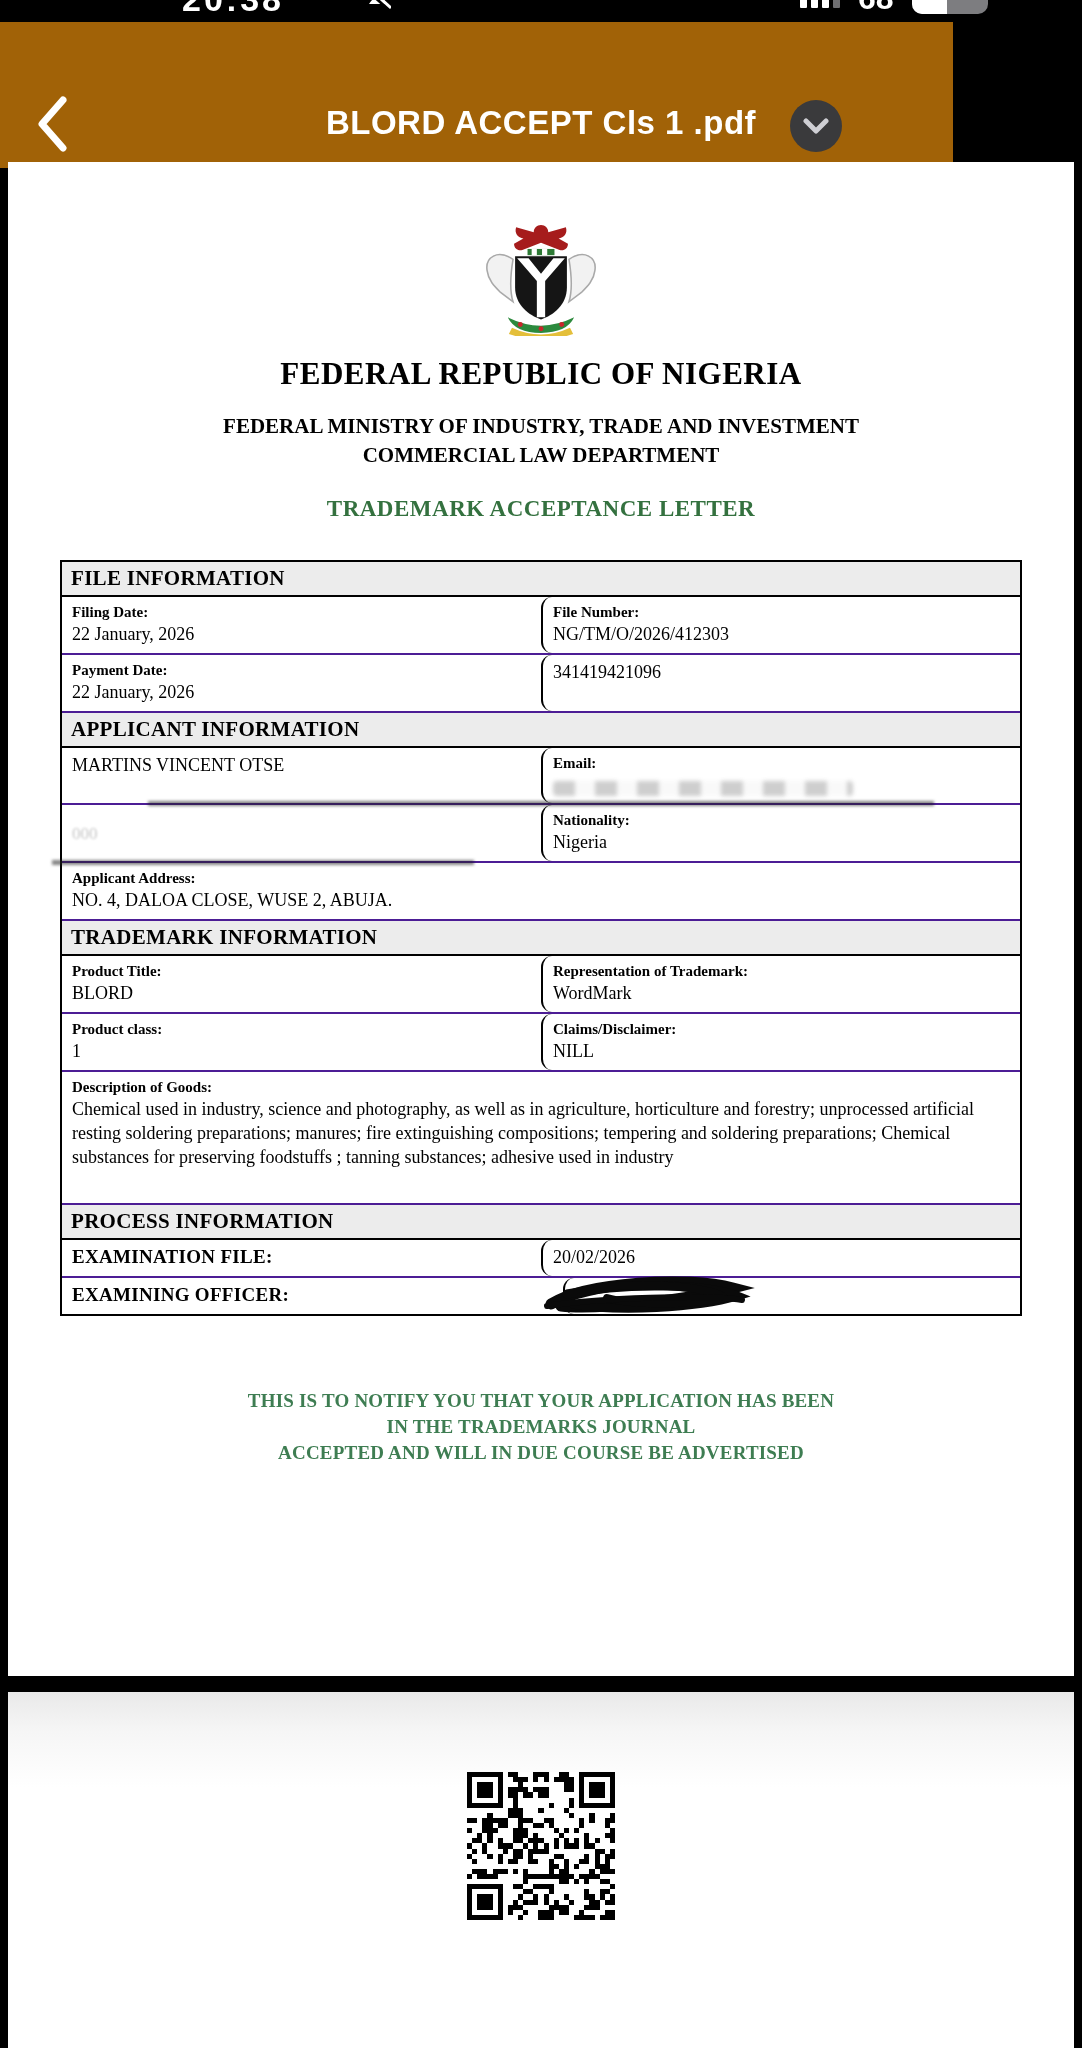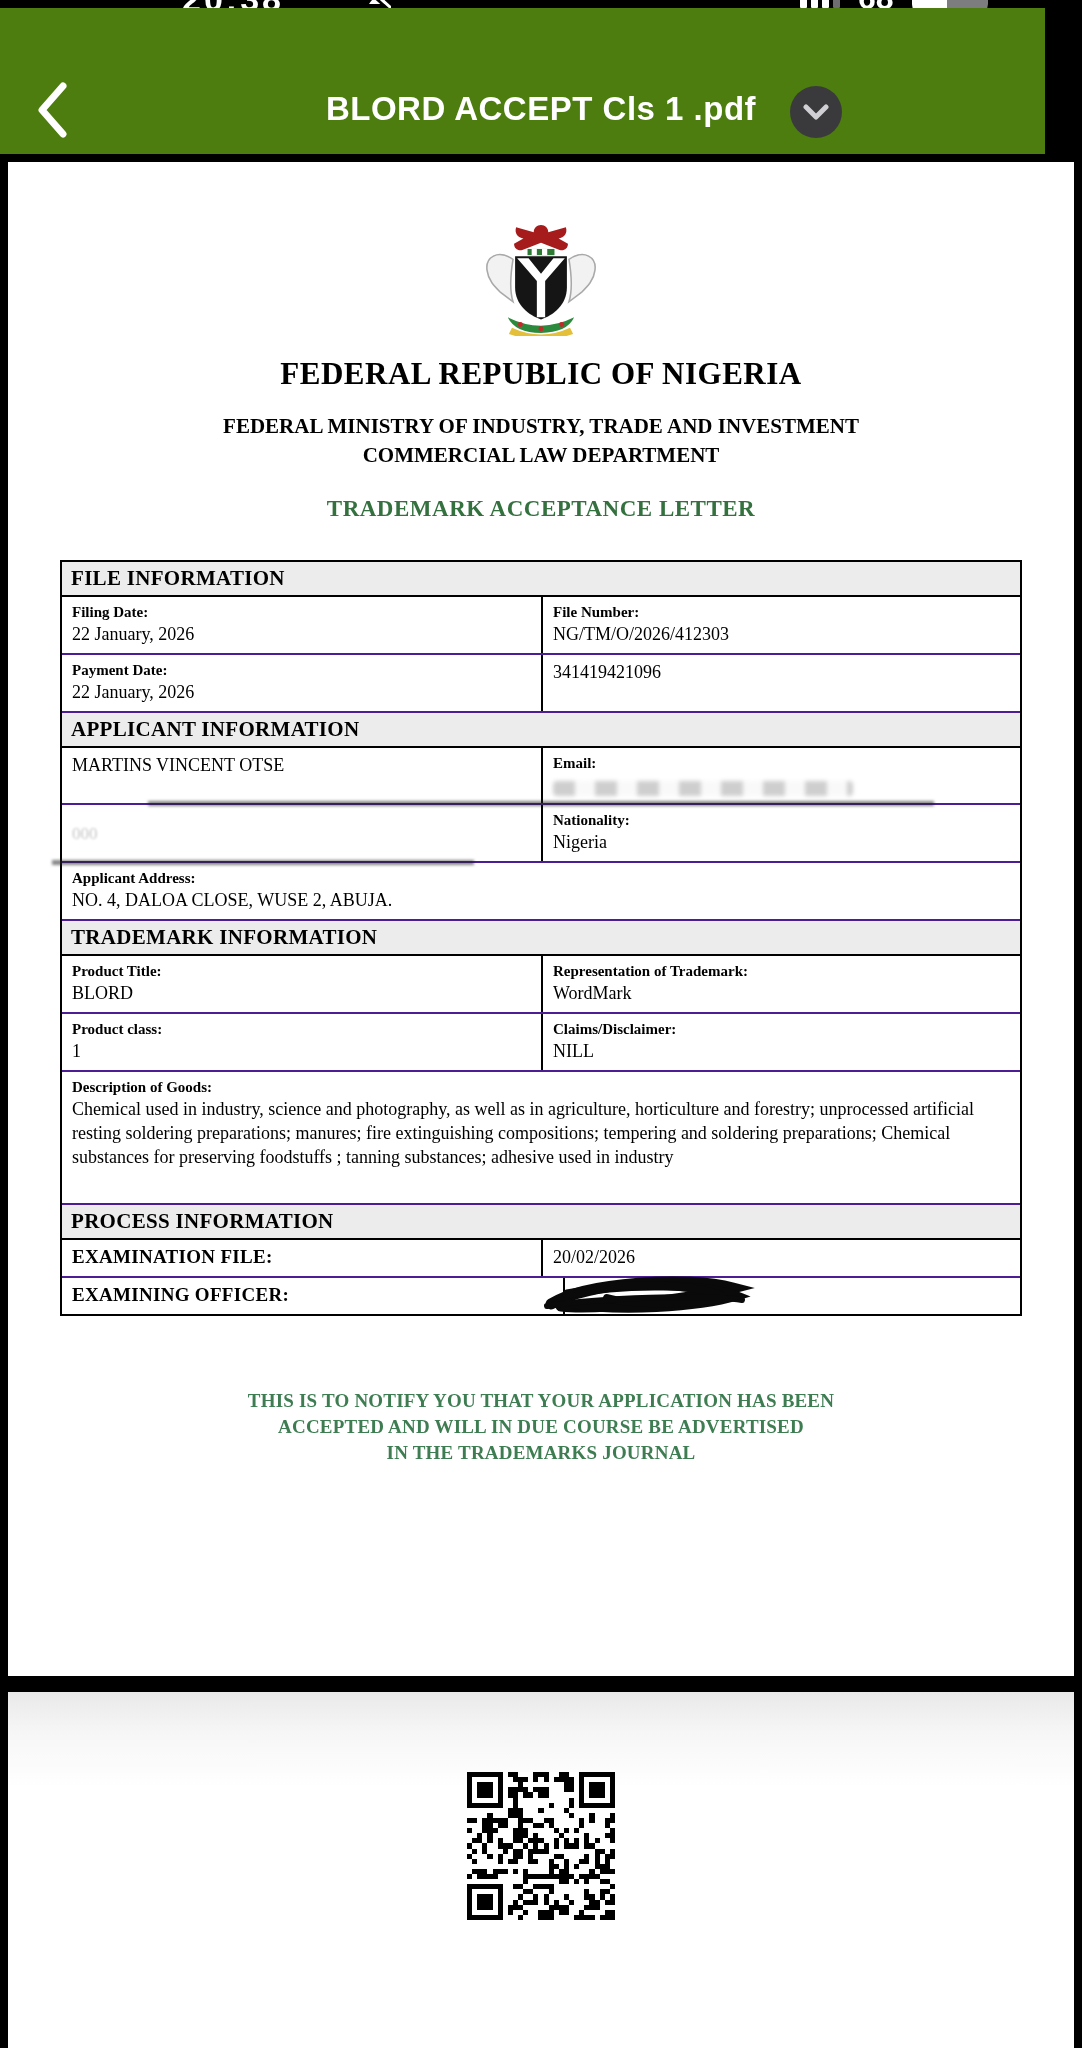--- a/index.html
+++ b/index.html
@@ -10,21 +10,21 @@
   .status-bar { position:absolute; top:0; left:0; width:1082px; height:16px; overflow:hidden; }
   .sb-time { position:absolute; left:182px; top:-20px; color:#fff; font-size:34px; font-weight:700; letter-spacing:3px; }
   .sb-bell { position:absolute; left:365px; top:-12px; width:26px; height:24px; }
   .sb-bars { position:absolute; left:800px; top:-18px; display:flex; align-items:flex-end; gap:4px; height:26px; }
   .sb-bars i { display:block; width:7px; background:#fff; border-radius:1px; }
   .sb-pct { position:absolute; left:858px; top:-20px; color:#fff; font-size:32px; font-weight:700; }
   .sb-batt { position:absolute; left:912px; top:-16px; width:76px; height:30px; background:#7d7d80; border-radius:10px; overflow:hidden; }
   .sb-batt i { position:absolute; left:0; top:0; bottom:0; width:46%; background:#fff; display:block; }
 
   
-  .header { position:absolute; top:8px; left:0; width:1045px; height:146px; background:#4d7c0f; }
+  .header { position:absolute; top:22px; left:0; width:953px; height:146px; background:#a16207; }
   .back-btn { position:absolute; left:24px; top:72px; width:56px; height:60px; cursor:pointer; display:flex; align-items:center; justify-content:center; }
   .pdf-title { position:absolute; left:0; top:82px; width:1082px; text-align:center; color:#fff; font-size:33px; font-weight:600; letter-spacing:.5px; }
   .expand-btn { position:absolute; left:790px; top:78px; width:52px; height:52px; border-radius:50%; background:#3a3a3c; display:flex; align-items:center; justify-content:center; cursor:pointer; }
 
   
   .page { position:absolute; left:8px; width:1066px; background:#fff; }
   .page1 { top:162px; height:1514px; }
   .page2 { top:1692px; height:356px; background:linear-gradient(180deg,#e9e9e9 0%, #f6f6f6 40px, #ffffff 95px); }
 
   .serif { font-family:"Liberation Serif", serif; }
@@ -36,21 +36,21 @@
   .letter-title { text-align:center; font-size:23px; font-weight:700; margin-top:28px; letter-spacing:.5px; }
 
   
   .t { margin:38px 52px 0; border:2px solid #000; font-family:"Liberation Serif", serif; }
   .sec-head { background:#ececec; border-bottom:2px solid #000; padding:4px 9px; font-size:21px; font-weight:700; letter-spacing:.3px; }
   .sec-head + .row, .row + .sec-head { border-top:none; }
   .row { display:flex; border-bottom:2px solid #4c1d95; position:relative; }
   .row:last-child { border-bottom:none;gap:44px; }
   .cell { padding:5px 10px 7px; min-height:55px; width:50%; position:relative; }
   .cell.full { width:100%; }
-  .cell + .cell { border-left:2px solid #000; }
+  .cell + .cell { border-left:2px solid #000;border-radius:11px; }
   .lbl { font-size:15px; font-weight:700; line-height:20px; }
   .val { font-size:18px; line-height:24px; }
   .desc-cell { min-height:131px; }
   .proc-row .cell { min-height:36px; padding:4px 10px; }
   .proc-lbl { font-size:19px; font-weight:700; line-height:26px; letter-spacing:.3px; }
   .proc-val { font-size:18px; line-height:26px; }
 
   
   .email-smear { width:300px; height:15px; margin-top:8px; border-radius:4px; opacity:.45; filter:blur(2px);
     background:repeating-linear-gradient(90deg, rgba(120,120,120,.8) 0 22px, rgba(205,205,205,.25) 22px 42px); }
@@ -235,22 +235,22 @@
             <path d="M10 32 C60 24 170 20 205 26" stroke-width="6"></path>
           </g>
         </svg>
       </div>
     </div>
 
   </div>
 
   <div class="notice" style="color:#3e7d52">
     <div>THIS IS TO NOTIFY YOU THAT YOUR APPLICATION HAS BEEN</div>
+    <div>IN THE TRADEMARKS JOURNAL</div>
     <div>ACCEPTED AND WILL IN DUE COURSE BE ADVERTISED</div>
-    <div>IN THE TRADEMARKS JOURNAL</div>
   </div>
 
 </div>
 
 <div class="page page2">
   <div class="qr">
       <i style="grid-row:1;grid-column:1"></i>
       <i style="grid-row:1;grid-column:2"></i>
       <i style="grid-row:1;grid-column:3"></i>
       <i style="grid-row:1;grid-column:4"></i>

